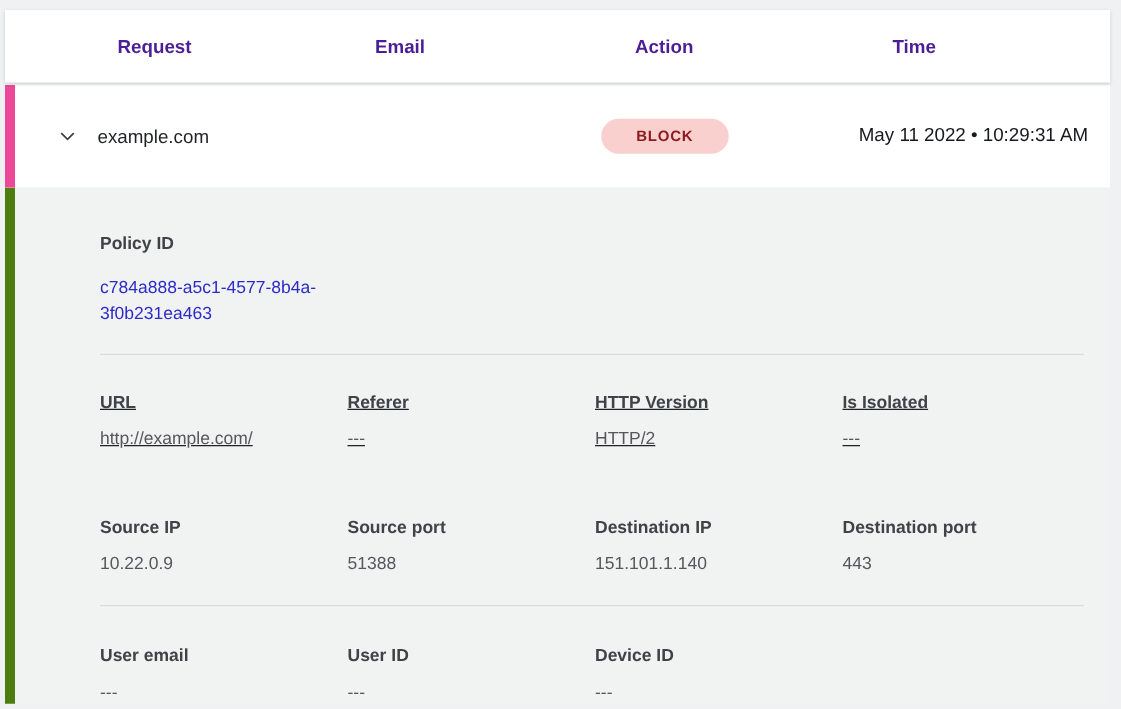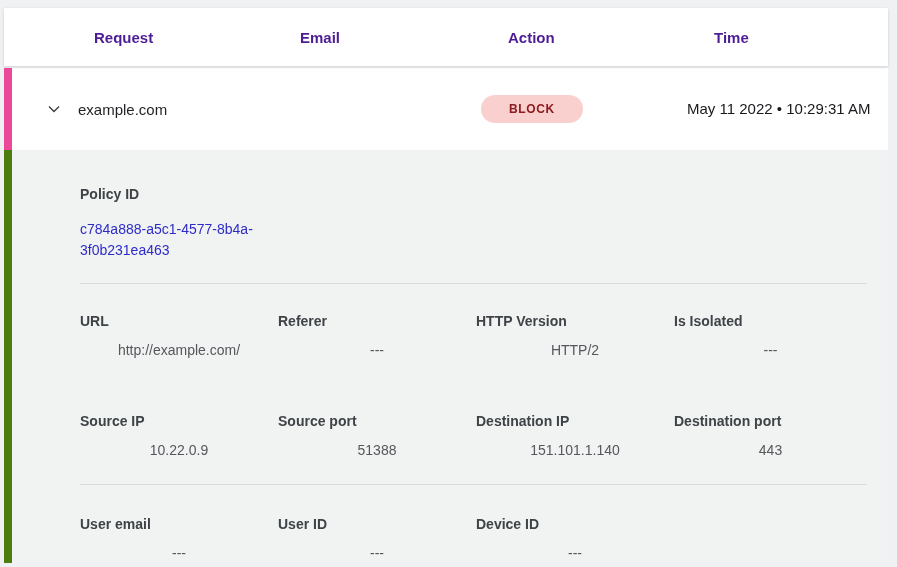--- a/index.html
+++ b/index.html
@@ -69,40 +69,39 @@
     font-size: 14px;
     font-weight: 700;
     color: #3e4347;
     line-height: 17px;
   }
   .field-value {
     font-size: 14px;
     color: #54585c;
     line-height: 17px;
     margin-top: 12px;
-    text-align: center;
   }
   .policy-link {
     display: inline-block;
     margin-top: 16px;
     max-width: 200px;
     font-size: 14px;
     line-height: 21px;
     color: #2d2bc8;
     text-decoration: none;
     cursor: pointer;
   }
   .divider { border: none; border-top: 1px solid #d9dadb; height: 0; }
   .divider-1 { margin-top: 22px; }
   .divider-2 { margin-top: 25px; }
   .detail-grid {
     display: grid;
     grid-template-columns: 198px 198px 198px 1fr;
   }
-  .grid-1 { margin-top: 29px; }
+  .grid-1 { margin-top: 29px; text-decoration: underline; }
   .grid-2 { margin-top: 54px; }
   .grid-3 { margin-top: 31px; }
 </style>
 </head>
 <body>
 
 <div class="card">
 
   <div class="table-header">
     <div>Request</div>

